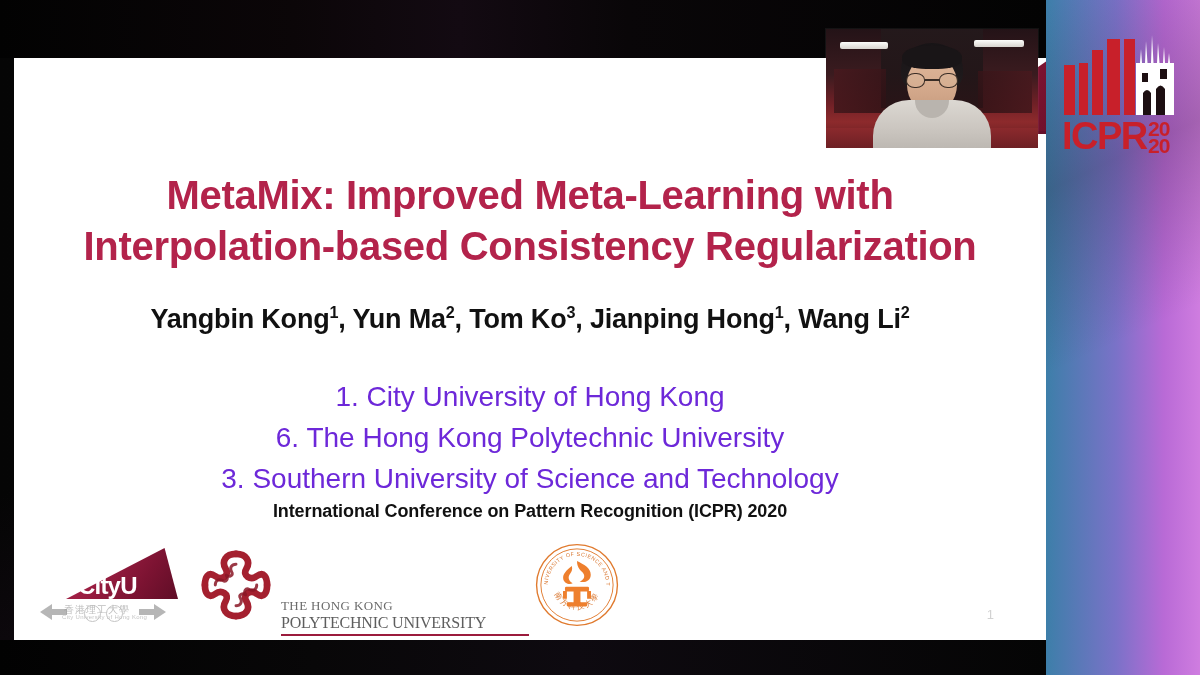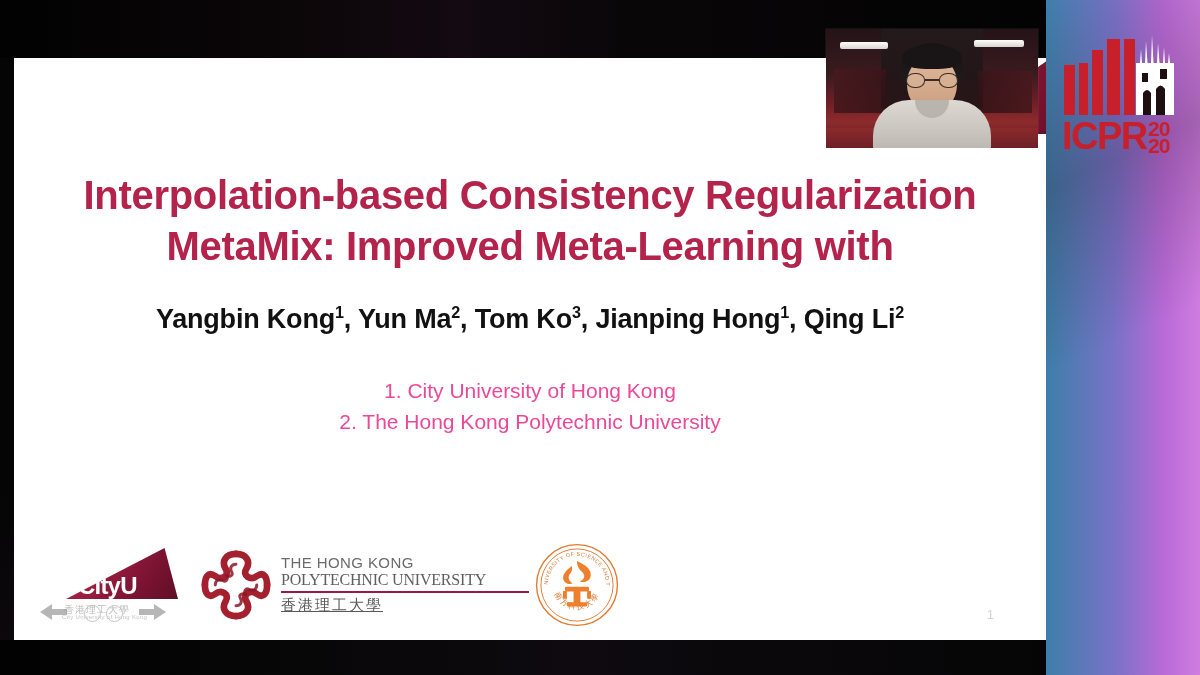--- a/index.html
+++ b/index.html
@@ -95,22 +95,22 @@
     font-weight:bold;
     font-size:27px;
     letter-spacing:-.2px;
   }
   #authors sup { font-size:.6em; vertical-align:super; font-weight:bold; }
 
   
   #affiliations {
     position:absolute; left:0; right:0; top:318px;
     text-align:center;
-    color:#ec4899;
-    font-size:21px;
+    color:#6d28d9;
+    font-size:28px;
     line-height:1.47;
   }
   #affiliations .aff-line { display:block; }
 
   
   #conference {
     position:absolute; left:0; right:0; top:443px;
     text-align:center;
     color:#111;
     font-size:18px;
@@ -166,22 +166,22 @@
   .nav-arrow { position:absolute; top:0; width:30px; height:24px; opacity:.72; }
   .nav-arrow svg { display:block; }
   #nav-prev { left:0; }
   #nav-next { left:100px; }
 
   
   #logo-polyu { position:absolute; left:185px; bottom:14px; width:330px; height:82px; }
   #polyu-knot { position:absolute; left:0; top:4px; width:74px; height:74px; }
   #polyu-text { position:absolute; left:82px; top:10px; width:248px; }
   #polyu-text .p-line1 {
-    font-family:Liberation Sans, sans-serif;
-    font-size:15px; color:#6b6b6b; letter-spacing:.4px;
+    font-family:Liberation Serif, serif;
+    font-size:13px; color:#6b6b6b; letter-spacing:.4px;margin-top:44px;
   }
   #polyu-text .p-line2 {
     font-family:"Liberation Serif", serif;
     font-size:16px; color:#5e5e5e; letter-spacing:-.2px; line-height:1.15;
     white-space:nowrap;
   }
   #polyu-text .p-rule {
     height:1.3px; background:#9b1b3c; margin:2px 0 3px 0; width:100%;
   }
   #polyu-text .p-line3 {
@@ -285,31 +285,33 @@
 <div id="slide">
 
   <div id="cityu-banner">
     <div class="shape"></div>
     <div class="shape2"></div>
     <div class="tick"></div>
     <div class="word">CityU</div>
   </div>
 
   <div id="title-block" style="color: rgb(179, 35, 75);">
+    <span id="title-line-1">MetaMix: Improved Meta-Learning with</span>
     <span id="title-line-2">Interpolation-based Consistency Regularization</span>
-    <span id="title-line-1">MetaMix: Improved Meta-Learning with</span>
   </div>
 
-  <div id="authors"><span>Yangbin Kong</span><sup>1</sup>, <span>Yun Ma</span><sup>2</sup>, <span>Tom Ko</span><sup>3</sup>, <span>Jianping Hong</span><sup>1</sup>, <span>Qing Li</span><sup>2</sup></div>
+  <div id="authors"><span>Yangbin Kong</span><sup>1</sup>, <span>Yun Ma</span><sup>2</sup>, <span>Tom Ko</span><sup>3</sup>, <span>Jianping Hong</span><sup>1</sup>, <span>Wang Li</span><sup>2</sup></div>
 
   <div id="affiliations">
     <span class="aff-line">1. City University of Hong Kong</span>
-    <span class="aff-line">2. The Hong Kong Polytechnic University</span>
+    <span class="aff-line">6. The Hong Kong Polytechnic University</span>
+    <span class="aff-line">3. Southern University of Science and Technology</span>
   </div>
 
+  <div id="conference">International Conference on Pattern Recognition (ICPR) 2020</div>
 
   <div id="slide-number">1</div>
 
   <div id="logo-row">
 
     <div id="logo-cityu">
       <div class="cu-shape"></div>
       <div class="cu-tick"></div>
       <div class="cu-word">CityU</div>
       <div class="cu-sub">

